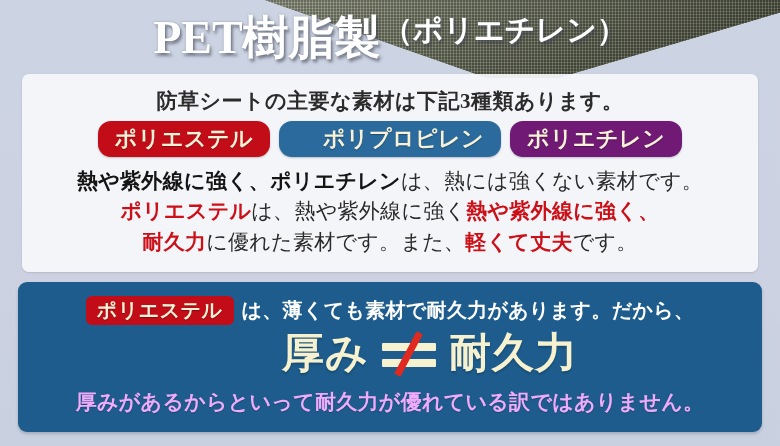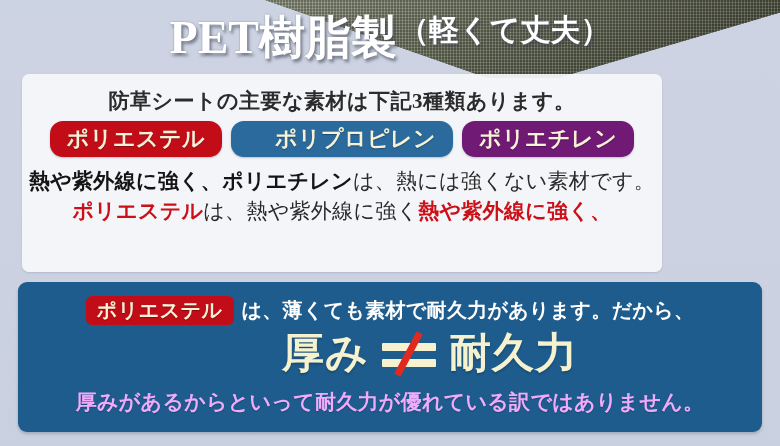--- a/index.html
+++ b/index.html
@@ -82,21 +82,21 @@
     font-weight: 600;
     margin-left: 2px;
     line-height: 1;
   }
 
   
   .white-panel {
     position: absolute;
     left: 22px;
     top: 74px;
-    width: 640px;
+    width: 736px;
     height: 198px;
     background: rgba(246,248,251,0.93);
     border-radius: 7px;
     box-shadow: 0 1px 2px rgba(120,128,150,0.30);
   }
 
   .lead-line {
     position: absolute;
     top: 13px;
     left: 0;
@@ -263,40 +263,43 @@
 <div id="infographic">
 
   <div class="fabric-wedge">
     <div class="fabric-fill"></div>
     <div class="fabric-shade"></div>
   </div>
 
   <div class="header">
     <div class="title-wrap">
       <span class="title-main">PET樹脂製</span>
-      <span class="title-sub">（軽くて丈夫）</span>
+      <span class="title-sub">（ポリエチレン）</span>
     </div>
   </div>
 
   <div class="white-panel">
 
     <div class="lead-line">防草シートの主要な素材は下記3種類あります。</div>
 
     <div class="pill-row">
       <span class="pill red">ポリエステル</span>
       <span class="pill blue1">ポリプロピレン</span>
       <span class="pill blue2">ポリエチレン</span>
     </div>
 
     <div class="body-text">
       <span class="ln">
         <span class="bk-b">熱や紫外線に強く、ポリエチレン</span><span class="bk">は、熱には強くない素材です。</span>
       </span>
       <span class="ln">
         <span class="rd-b">ポリエステル</span><span class="bk">は、熱や紫外線に強く</span><span class="rd-b">熱や紫外線に強く、</span>
+      </span>
+      <span class="ln">
+        <span class="rd-b">耐久力</span><span class="bk">に優れた素材です。また、</span><span class="rd-b">軽くて丈夫</span><span class="bk">です。</span>
       </span>
     </div>
   </div>
 
   <div class="navy-panel">
 
     <div class="navy-line1">
       <span class="pill-sm">ポリエステル</span>
       <span class="navy-line1-text">は、薄くても素材で耐久力があります。だから、</span>
     </div>

